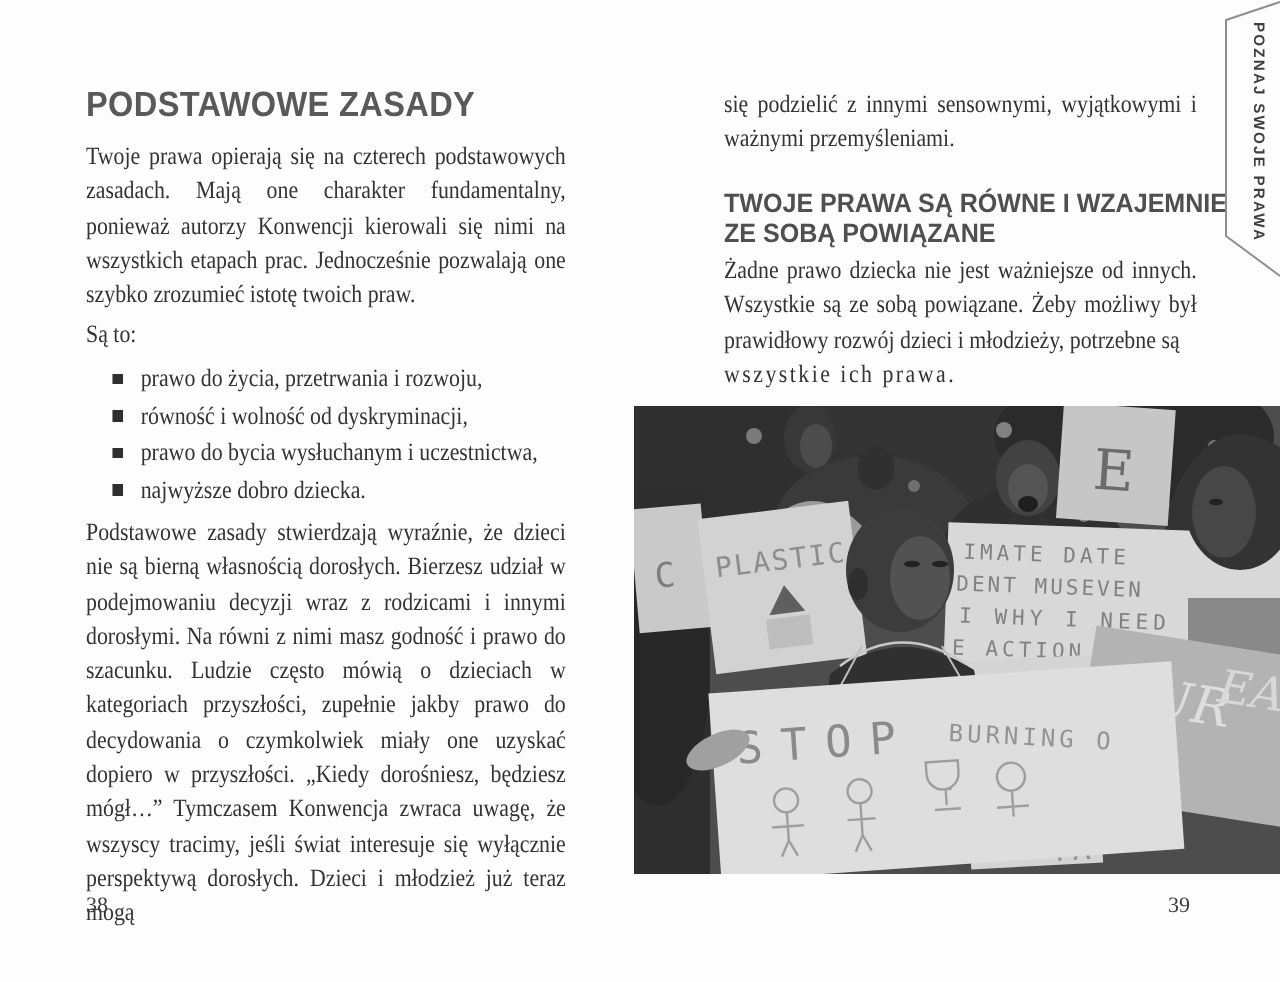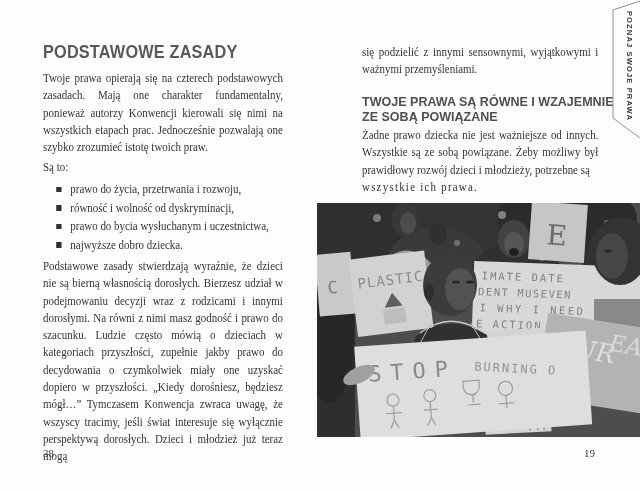--- a/index.html
+++ b/index.html
@@ -63,21 +63,21 @@
   <h2 class="abs subhead" style="left:362px; top:94px;">
     <span>TWOJE PRAWA SĄ RÓWNE I WZAJEMNIE</span>
     <span>ZE SOBĄ POWIĄZANE</span>
   </h2>
 
   <div class="abs cond" style="left:362px; top:127px; width:268px;">
     <div class="para">Żadne prawo dziecka nie jest ważniejsze od innych. Wszystkie są ze sobą powiązane. Żeby możliwy był prawidłowy rozwój dzieci i młodzieży, potrzebne są</div>
     <div class="emph">wszystkie ich prawa.</div>
   </div>
 
-  <div class="abs pageno" style="left:584px; top:447px;">19</div>
+  <div class="abs pageno" style="left:584px; top:447px;">39</div>
 
   <figure class="abs" style="left:317px; top:203px; width:323px; height:234px;">
     <svg viewBox="0 0 323 234" width="323" height="234">
       <defs>
           <clipPath id="pc">
             <rect width="323" height="234"></rect>
           </clipPath>
         </defs>
       <g clip-path="url(#pc)">
 

